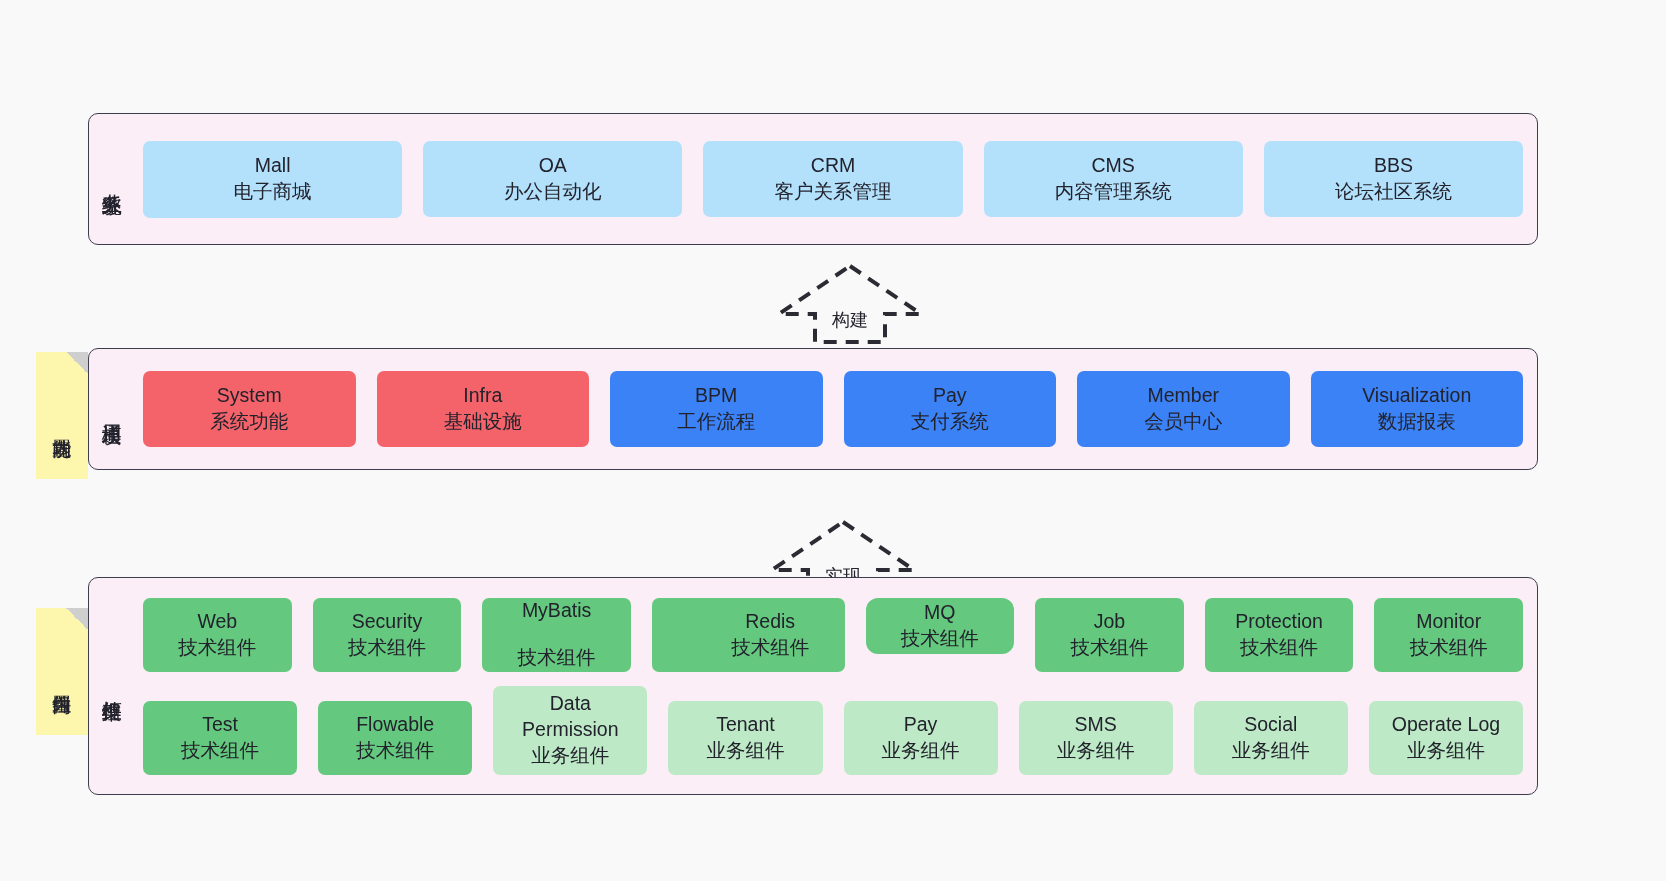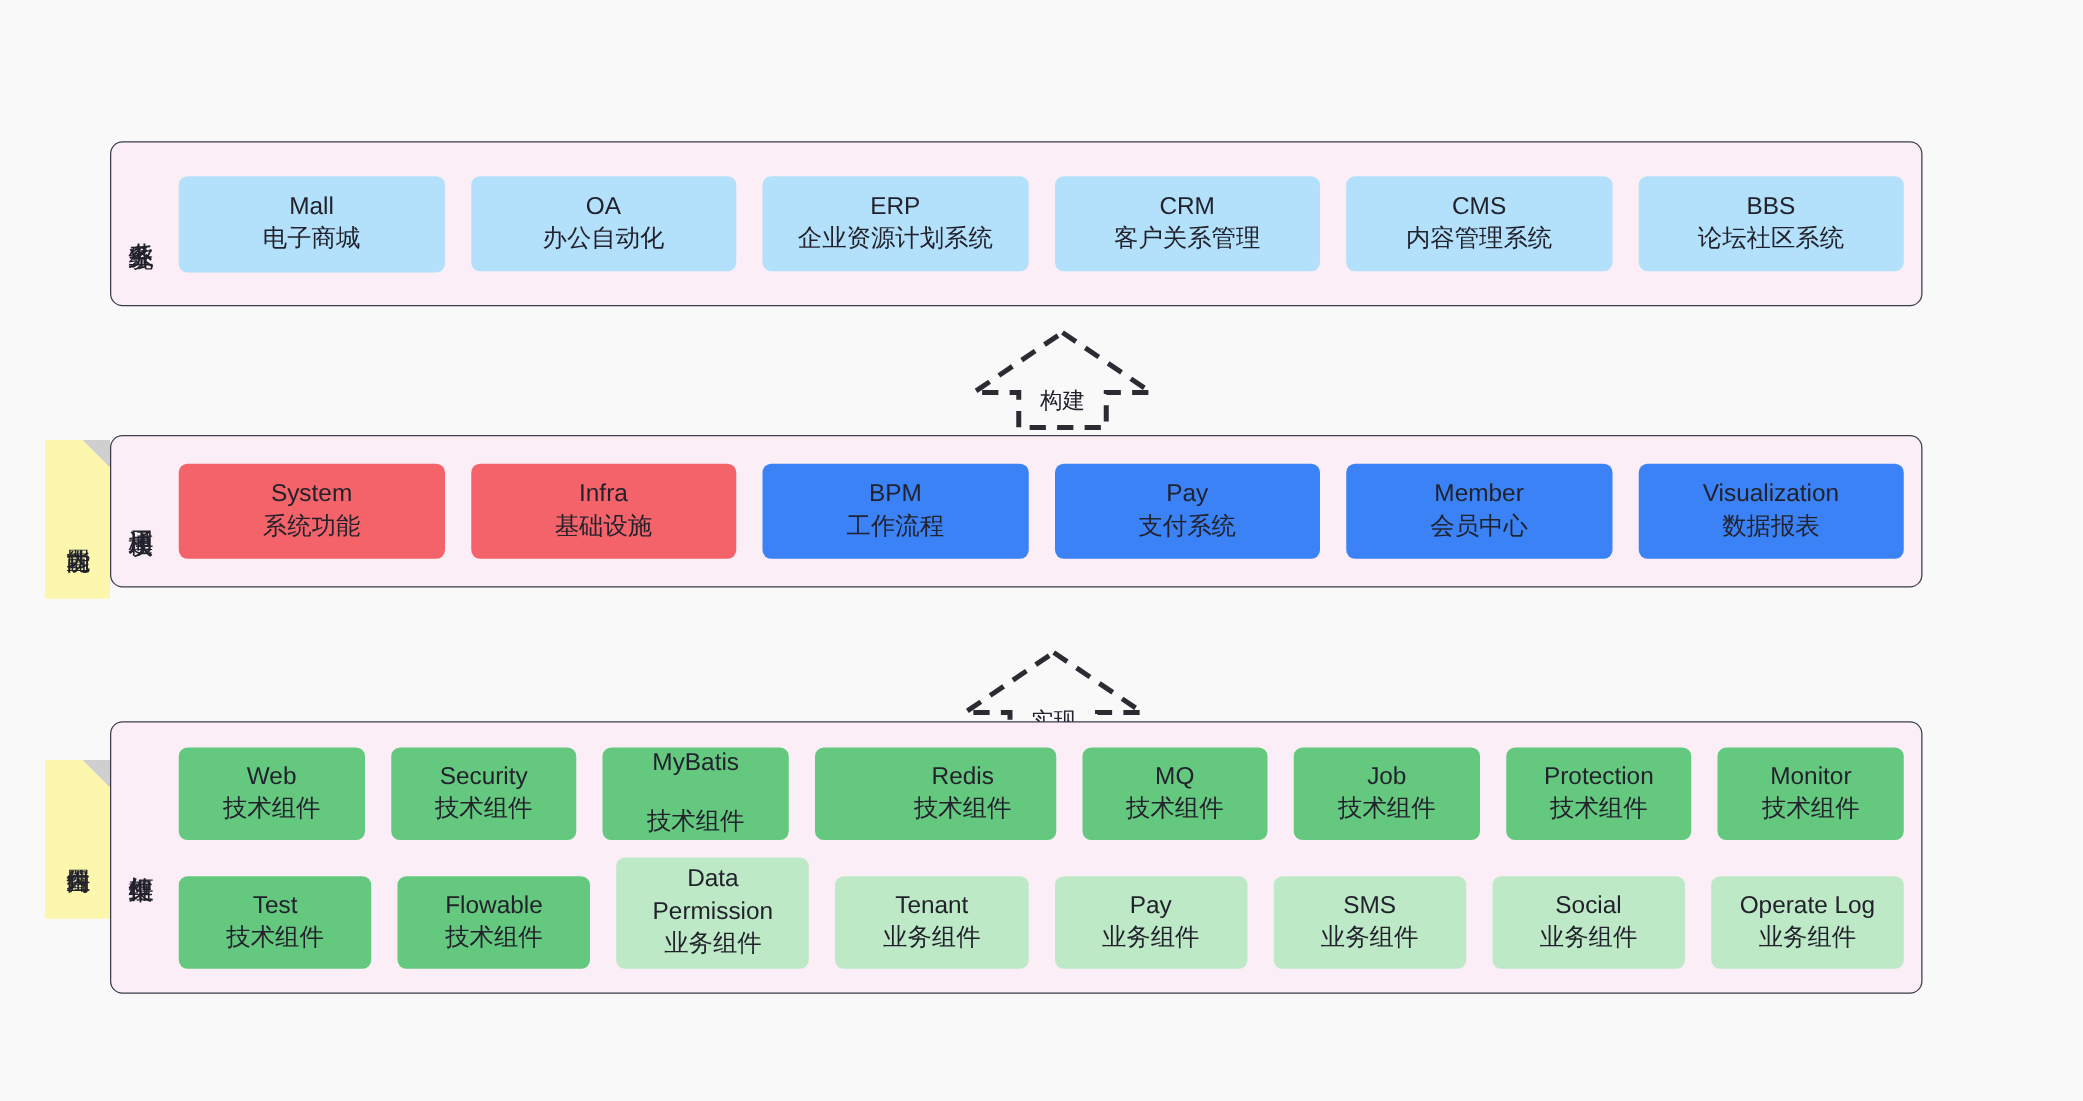--- a/index.html
+++ b/index.html
@@ -146,24 +146,20 @@
       <div class="card-row">
         <div class="card c-blue" style="height:77px;">
           <span class="t-en">Mall</span>
           <span class="t-cn">电子商城</span>
         </div>
         <div class="card c-blue" style="height:76px;">
           <span class="t-en">OA</span>
           <span class="t-cn">办公自动化</span>
         </div>
         <div class="card c-blue" style="height:76px;">
-          <span class="t-en">ERP</span>
-          <span class="t-cn">企业资源计划系统</span>
-        </div>
-        <div class="card c-blue" style="height:76px;">
           <span class="t-en">CRM</span>
           <span class="t-cn">客户关系管理</span>
         </div>
         <div class="card c-blue" style="height:76px;">
           <span class="t-en">CMS</span>
           <span class="t-cn">内容管理系统</span>
         </div>
         <div class="card c-blue" style="height:76px;">
           <span class="t-en">BBS</span>
           <span class="t-cn">论坛社区系统</span>
@@ -242,21 +238,21 @@
           <span class="t-cn">技术组件</span>
         </div>
         <div class="card c-green" style="height:74px;gap:21px;">
           <span class="t-en">MyBatis</span>
           <span class="t-cn">技术组件</span>
         </div>
         <div class="card c-green" style="height:74px;padding-left:48px;">
           <span class="t-en">Redis</span>
           <span class="t-cn">技术组件</span>
         </div>
-        <div class="card c-green" style="height:74px;">
+        <div class="card c-green" style="height:56px;border-radius:12px;">
           <span class="t-en">MQ</span>
           <span class="t-cn">技术组件</span>
         </div>
         <div class="card c-green" style="height:74px;">
           <span class="t-en">Job</span>
           <span class="t-cn">技术组件</span>
         </div>
         <div class="card c-green" style="height:74px;">
           <span class="t-en">Protection</span>
           <span class="t-cn">技术组件</span>

